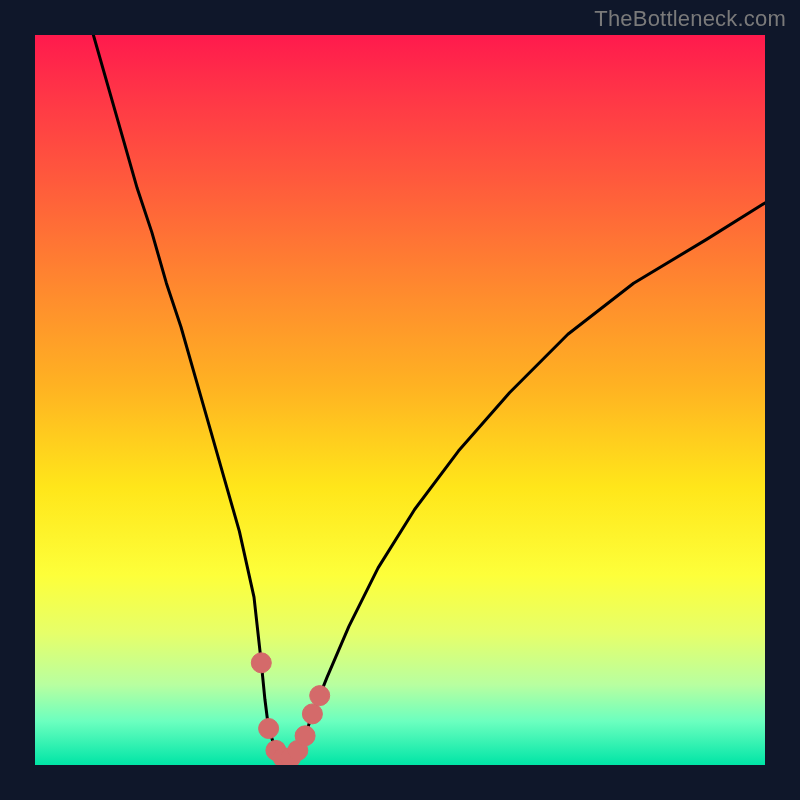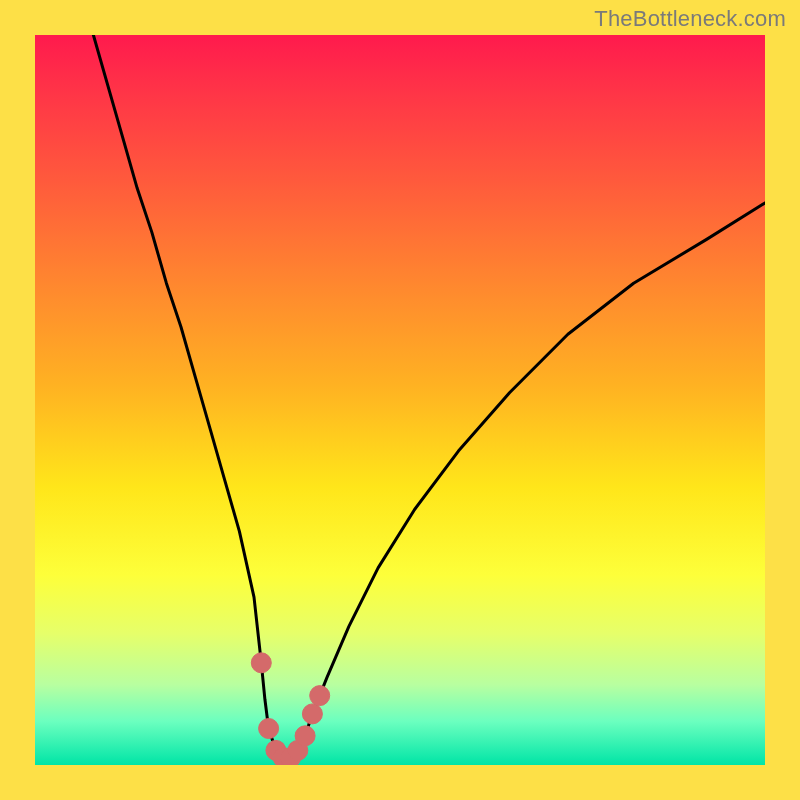--- a/index.html
+++ b/index.html
@@ -10,21 +10,21 @@
     background: #000;
     font-family: Arial, Helvetica, sans-serif;
     overflow: hidden;
   }
   .frame {
     position: absolute;
     left: 0;
     top: 0;
     width: 800px;
     height: 800px;
-    background: #fde047;
+    background: #0f172a;
   }
   .plot {
     position: absolute;
     left: 35px;
     top: 35px;
     width: 730px;
     height: 730px;
     background: linear-gradient(
       to bottom,
       #ff1a4d 0%,

